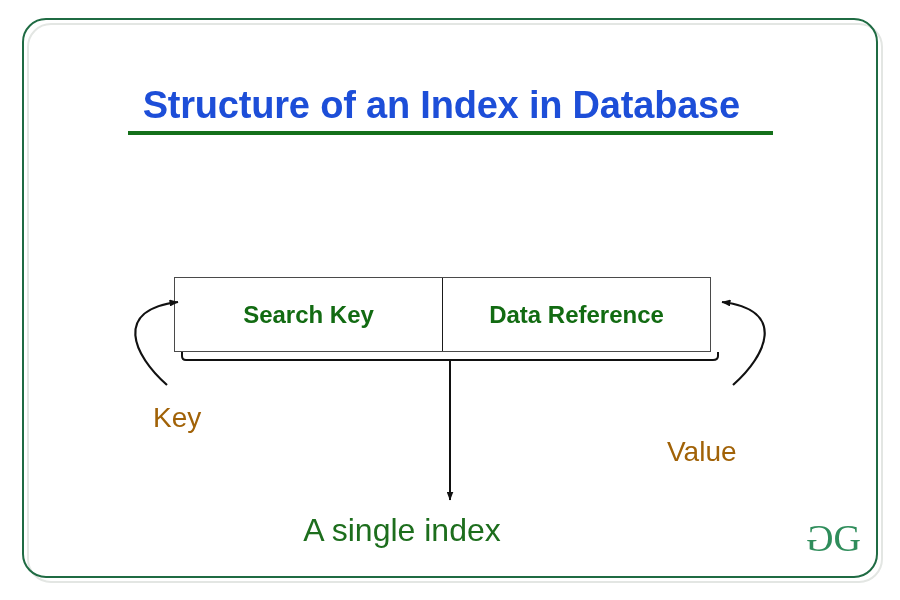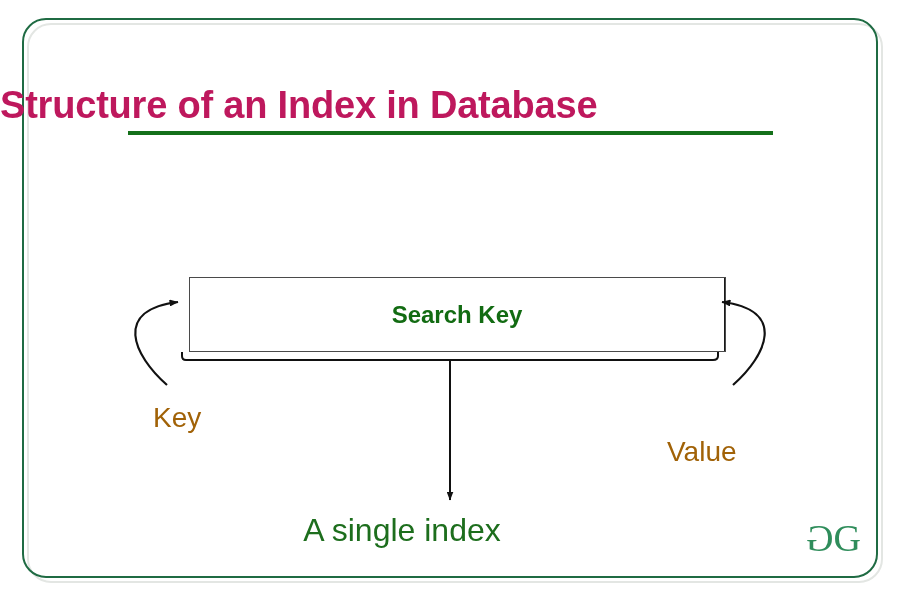--- a/index.html
+++ b/index.html
@@ -39,40 +39,40 @@
     border-radius: 24px;
     box-sizing: border-box;
   }
 
   
   .title {
     position: absolute;
     left: 0;
     top: 84px;
     width: 740px;
-    text-align: left;
+    text-align: right;
     font-size: 38px;
     font-weight: bold;
-    color: #be185d;
+    color: #1d4ed8;
     letter-spacing: -0.2px;
     white-space: nowrap;
   }
   .title-underline {
     position: absolute;
     left: 128px;
     top: 131px;
     width: 645px;
     height: 4px;
     background: #14701a;
   }
 
   
   .index-box {
     position: absolute;
-    left: 189px;
+    left: 174px;
     top: 277px;
     width: 537px;
     height: 75px;
     border: 1.6px solid #4a4a4a;
     box-sizing: border-box;
     display: flex;
   }
   .index-cell {
     flex: 1 1 50%;
     display: flex;
@@ -141,20 +141,21 @@
 <div id="slide">
 
   <div class="frame-shadow"></div>
   <div class="frame"></div>
 
   <div class="title">Structure of an Index in Database</div>
   <div class="title-underline"></div>
 
   <div class="index-box">
     <div class="index-cell left">Search Key</div>
+    <div class="index-cell right">Data Reference</div>
   </div>
 
   <svg class="overlay" viewBox="0 0 900 600">
     <defs>
       <marker id="arrowhead" markerWidth="9" markerHeight="7" refX="8.5" refY="3.5" orient="auto" markerUnits="userSpaceOnUse">
         <polygon points="0 0, 9 3.5, 0 7" fill="#111111"></polygon>
       </marker>
     </defs>
 
     <path d="M 182 352 L 182 356 Q 182 360 186 360 L 713 360 Q 718 360 718 356 L 718 352" fill="none" stroke="#111111" stroke-width="2" stroke-linecap="butt"></path>

